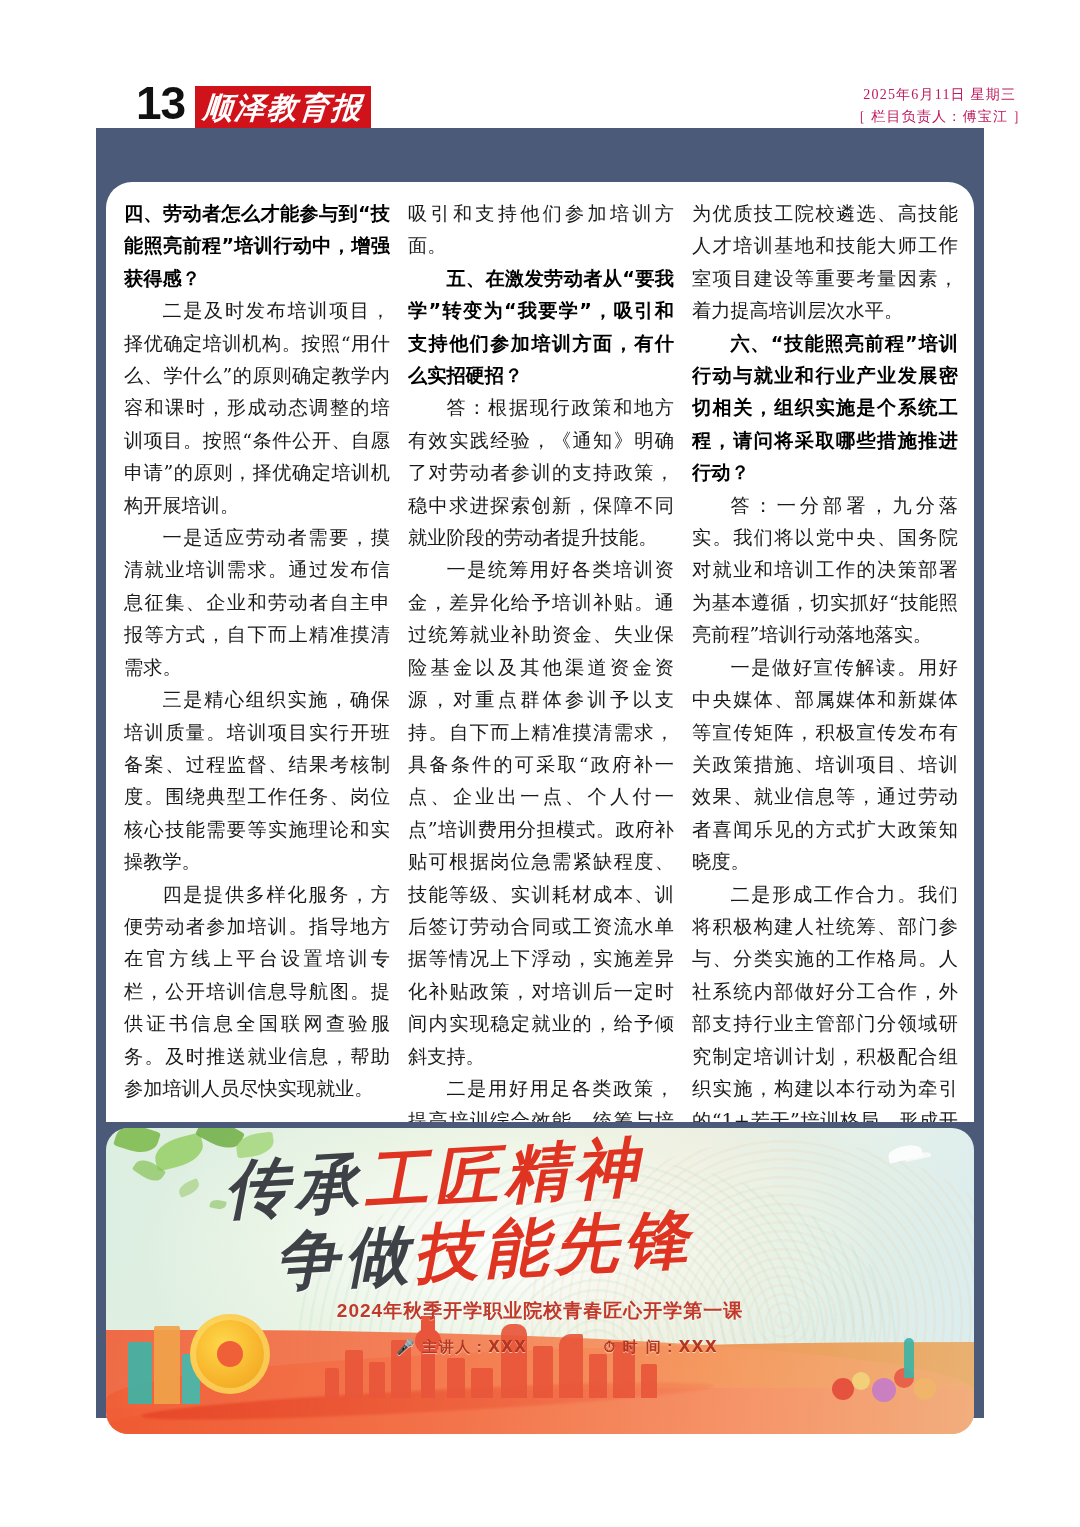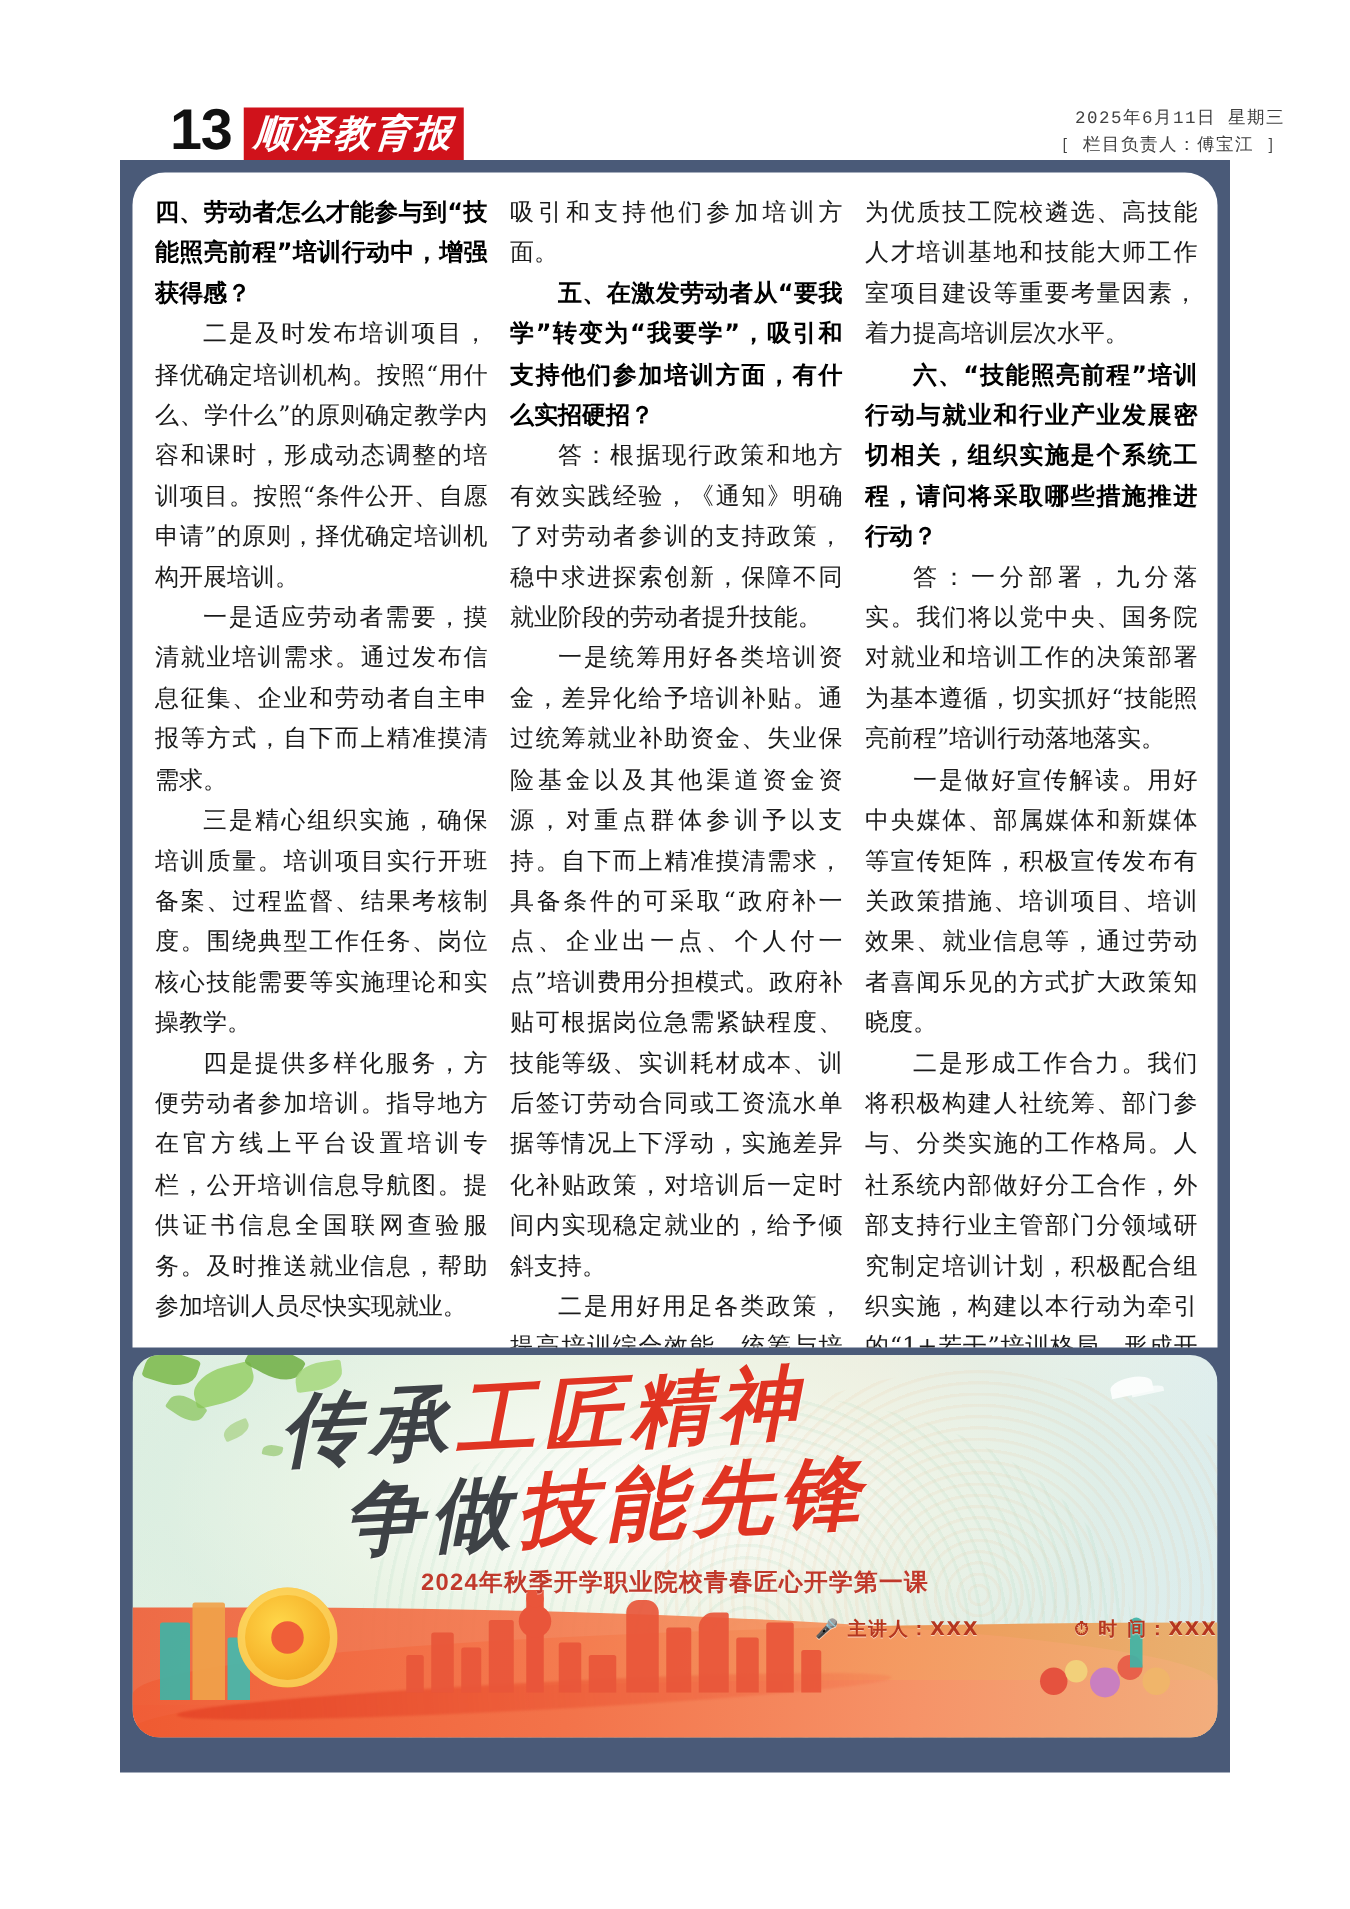--- a/index.html
+++ b/index.html
@@ -65,23 +65,23 @@
     font-size: 37px;
     line-height: 50px;
     color: #111111;
     letter-spacing: 4px;
     white-space: nowrap;
   }
   .masthead-meta {
     position: absolute;
     right: 92px;
     top: 72px;
-    text-align: right;
-    font-family: Liberation Mono, monospace;
-    color: #404040;
+    text-align: center;
+    font-family: Liberation Serif, serif;
+    color: #be185d;
   }
   .masthead-date {
     font-size: 14px;
     line-height: 22px;
     letter-spacing: 1.2px;
     white-space: nowrap;
   }
   .masthead-editor {
     font-size: 14px;
     line-height: 22px;
@@ -97,20 +97,21 @@
     width: 888px;
     height: 1290px;
     background: #4a5a78;
     box-sizing: border-box;
     padding: 10px;
   }
   .frame-inner {
     position: relative;
     width: 100%;
     height: 100%;
+    margin-top: 44px;
   }
 
   
   .article-area {
     position: absolute;
     left: 0; top: 0;
     width: 868px;
     height: 940px;
     background: #ffffff;
     border-radius: 26px 26px 0 0;
@@ -318,21 +319,21 @@
     font-size: 19px;
     line-height: 26px;
     letter-spacing: 1px;
     color: #c0392b;
     text-shadow: 0 1px 0 rgba(255,255,255,.5);
   }
   .poster-meta {
     position: absolute;
     left: 0; right: 0; top: 208px;
     display: flex;
-    justify-content: flex-end;
+    justify-content: center;
     gap: 76px;
     font-family: "DejaVu Sans", sans-serif;
     font-weight: bold;
     font-size: 15px;
     line-height: 22px;
     color: #b5361f;
     letter-spacing: 1.5px;
     text-shadow: 0 1px 0 rgba(255,255,255,.55);
     padding-left: 34px;
   }

